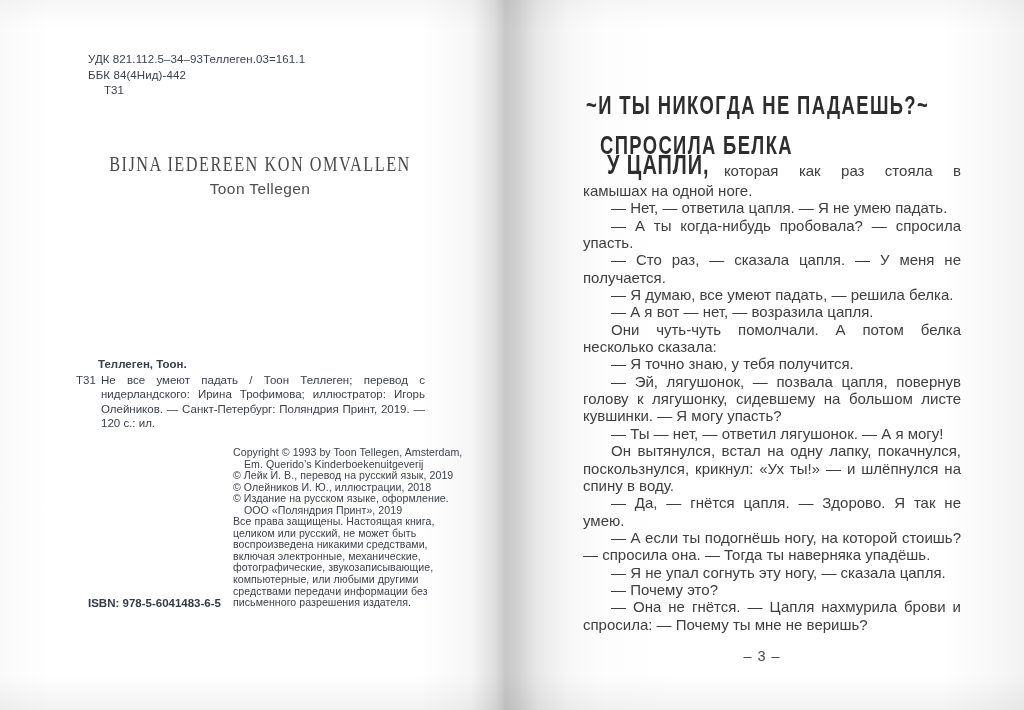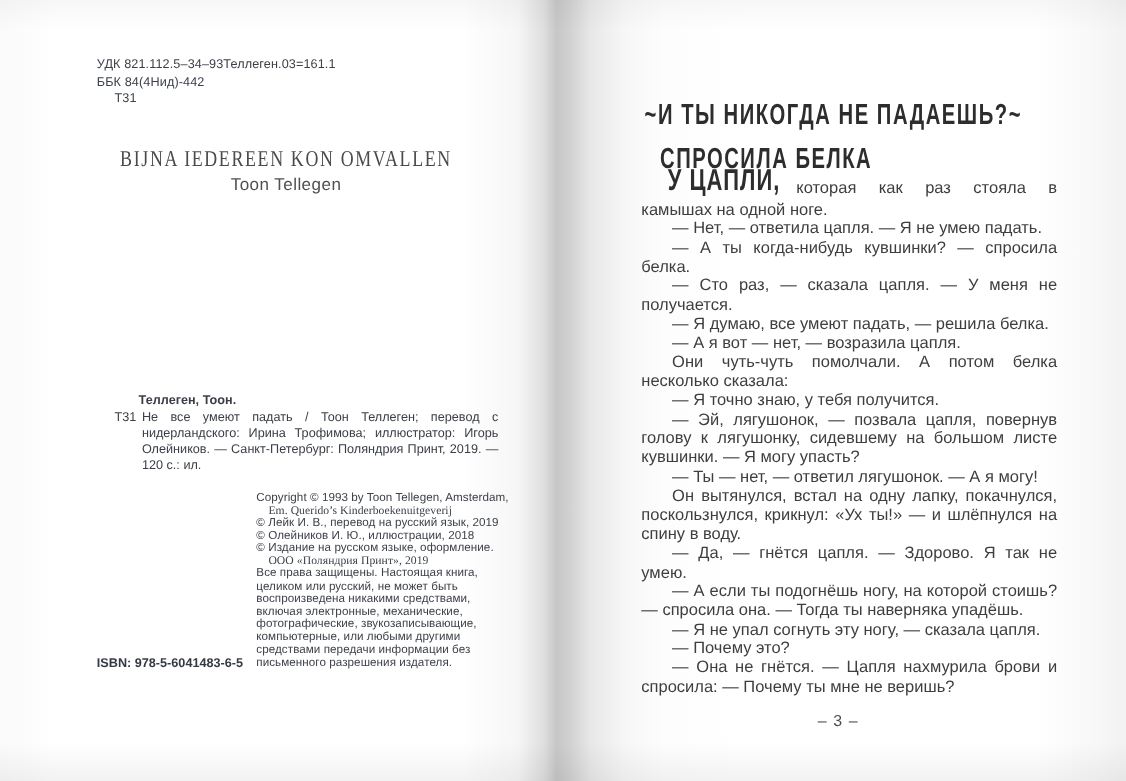--- a/index.html
+++ b/index.html
@@ -23,50 +23,50 @@
 
   
   .udk {
     left: 88px; top: 52px;
     font-size: 11.5px; line-height: 15.5px;
     color: #3c4048; letter-spacing: .1px;
   }
   .udk .author-sign { padding-left: 16px; }
 
   .title-block {
-    left: 40px; top: 132px; width: 440px;
+    left: 40px; top: 152px; width: 440px;
     text-align: center; color: #4a4a4a;
   }
   .book-title {
     font-family: "Liberation Serif", serif;
     font-size: 17.5px; letter-spacing: 1.6px;
     transform: scale(.93, 1.18); transform-origin: center top;
     white-space: nowrap;
   }
   .book-author {
     margin-top: 7px;
     font-size: 15.5px; letter-spacing: .4px; color: #4f4f4f;
   }
 
   .catalog {
-    left: 104px; top: 357px; width: 349px;
+    left: 76px; top: 357px; width: 349px;
     font-size: 11.5px; line-height: 14.6px; color: #3a3e46;
   }
   .catalog-heading { font-weight: bold; margin-left: 22px; margin-bottom: 1px; }
   .catalog-row { display: flex; }
   .catalog-code { width: 25px; flex: 0 0 25px; }
   .catalog-desc { margin: 0; flex: 1; text-align: justify; }
 
   .copyright {
     left: 233px; top: 447px; width: 230px;
     font-size: 10.6px; line-height: 11.55px;
     color: #3d4149; letter-spacing: .05px;
     white-space: nowrap;
   }
-  .copyright .indent { padding-left: 11px; font-family: Liberation Serif, serif; }
+  .copyright .indent { padding-left: 11px; }
 
   .isbn {
     left: 88px; top: 597px;
     font-size: 11.5px; font-weight: bold; color: #343a44;
   }
 
   
   .hand {
     font-family: "Liberation Sans", sans-serif;
     font-weight: bold; color: #2d2d2d;
@@ -161,21 +161,21 @@
   <div class="abs hand headline-1">~И ТЫ НИКОГДА НЕ ПАДАЕШЬ?~</div>
   <div class="abs hand headline-2">СПРОСИЛА БЕЛКА</div>
 
   <div class="abs story">
     <p class="opening"><span class="hand">У ЦАПЛИ,</span><span>которая как раз стояла в камышах на одной ноге.</span></p>
     <span>
       
     
         <p class="story-p">— Нет, — ответила цапля. — Я не умею падать.</p>
       
-        <p class="story-p">— А ты когда-нибудь кувшинки? — спросила белка.</p>
+        <p class="story-p">— А ты когда-нибудь пробовала? — спросила упасть.</p>
       
         <p class="story-p">— Сто раз, — сказала цапля. — У меня не получается.</p>
       
         <p class="story-p">— Я думаю, все умеют падать, — решила белка.</p>
       
         <p class="story-p">— А я вот — нет, — возразила цапля.</p>
       
         <p class="story-p">Они чуть-чуть помолчали. А потом белка несколько сказала:</p>
       
         <p class="story-p">— Я точно знаю, у тебя получится.</p>

